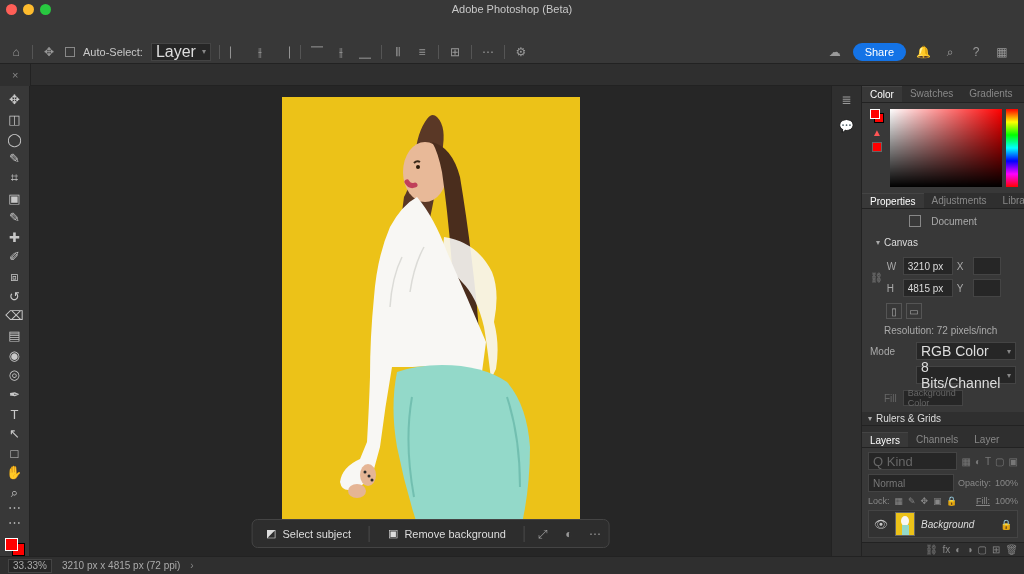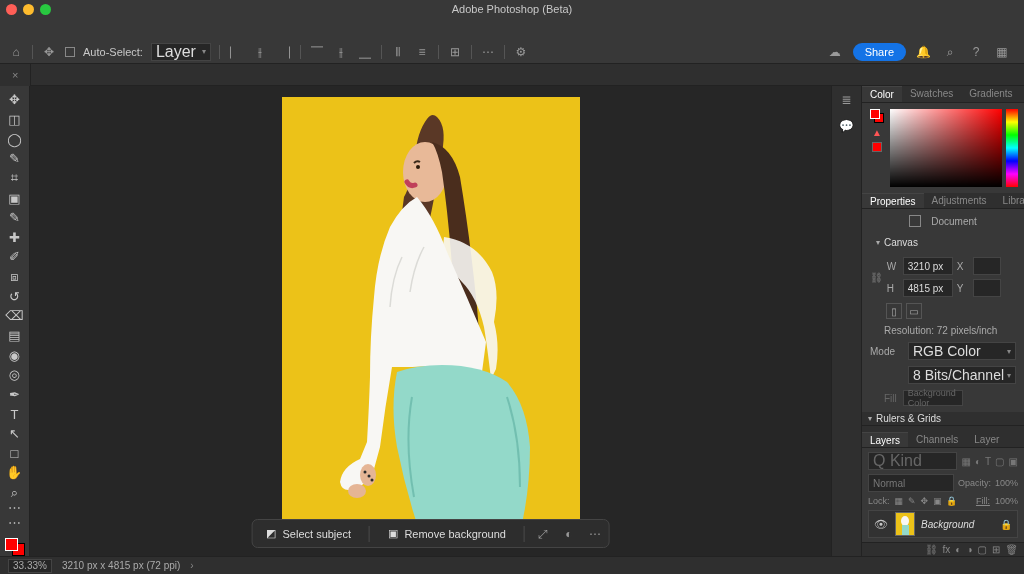--- a/index.html
+++ b/index.html
@@ -42,28 +42,28 @@
 .hue-strip { width: 12px; background: linear-gradient(to bottom, #f00, #ff0, #0f0, #0ff, #00f, #f0f, #f00); }
 .section-head { height: 18px; display: flex; align-items: center; padding: 0 6px; color: #ddd; background: #2f2f2f; border-bottom:1px solid #222;}
 .section-head::before { content:"▾"; font-size:8px; margin-right:4px; color:#aaa;}
 .prop-body { background:#383838; padding:6px 8px; display:flex; flex-direction:column; gap:6px; font-size:10px; color:#aaa;}
 .doc-row { display:flex; align-items:center; gap:10px;justify-content:center;}
 .dim-row { display:flex; align-items:center; gap:4px;}
 .dim-field { background:#262626; color:#ddd; border:1px solid #444; width:50px; height:18px; font-size:10px; display:flex; align-items:center; padding:0 4px;}
 .dim-label { width:12px; color:#aaa; font-size:10px;}
 .orient-btns { display:flex; gap:4px; margin-left:16px;}
 .orient-btn { width:16px; height:16px; border:1px solid #555; display:flex; align-items:center; justify-content:center;}
-.mode-row { display:flex; align-items:center; gap:8px;}
+.mode-row { display:flex; align-items:center; gap:16px;}
 .mode-sel { background:#262626; border:1px solid #444; color:#ddd; flex:1; height:18px; font-size:14px; display:flex; align-items:center; justify-content:space-between; padding:0 4px;}
 .mode-sel::after { content:"▾"; font-size:8px; color:#888;}
 .fill-row { display:flex; align-items:center; gap:6px; margin-left:14px; color:#666;}
 .fill-sw { width:60px; height:16px; border:1px solid #444; background:#262626; font-size:9px; display:flex; align-items:center; padding:0 4px; color:#666;}
 .layers-body { background:#383838; padding:4px 6px; display:flex; flex-direction:column; gap:4px;}
 .layer-search-row { display:flex; align-items:center; gap:4px;}
-.layer-search { flex:1; height:18px; background:#262626; border:1px solid #444; display:flex; align-items:center; padding:0 4px; color:#666; font-size:16px;}
+.layer-search { flex:1; height:18px; background:#262626; border:1px solid #444; display:flex; align-items:center; padding:0 4px; color:#666; font-size:13px;}
 .layer-filter-icons { display:flex; gap:4px; color:#777; font-size:10px;}
 .layer-blend-row { display:flex; align-items:center; gap:4px;}
 .layer-blend { flex:1; height:18px; background:#262626; border:1px solid #444; display:flex; align-items:center; padding:0 4px; color:#777; font-size:10px;}
 .lock-row { display:flex; align-items:center; gap:5px; font-size:9px; color:#888;}
 .layer-item { display:flex; align-items:center; height:28px; gap:6px; border:1px solid #444; padding:0 4px; background:#323232;}
 .layer-thumb { width:20px; height:24px; background:#ecc218; border:1px solid #666; display:flex; align-items:center; justify-content:center;}
 .eye-icon { width:16px; text-align:center; font-size:11px;}
 .status-bar { height:18px; background:#2f2f2f; display:flex; align-items:center; padding:0 8px; gap:10px; border-top:1px solid #222; font-size:10px; color:#aaa;}
 .zoom-field { background:#262626; border:1px solid #444; padding:0 4px; height:14px; display:flex; align-items:center;}
 .align-icon { width:16px; height:16px; display:flex; align-items:center; justify-content:center; color:#999; font-size:12px;}

